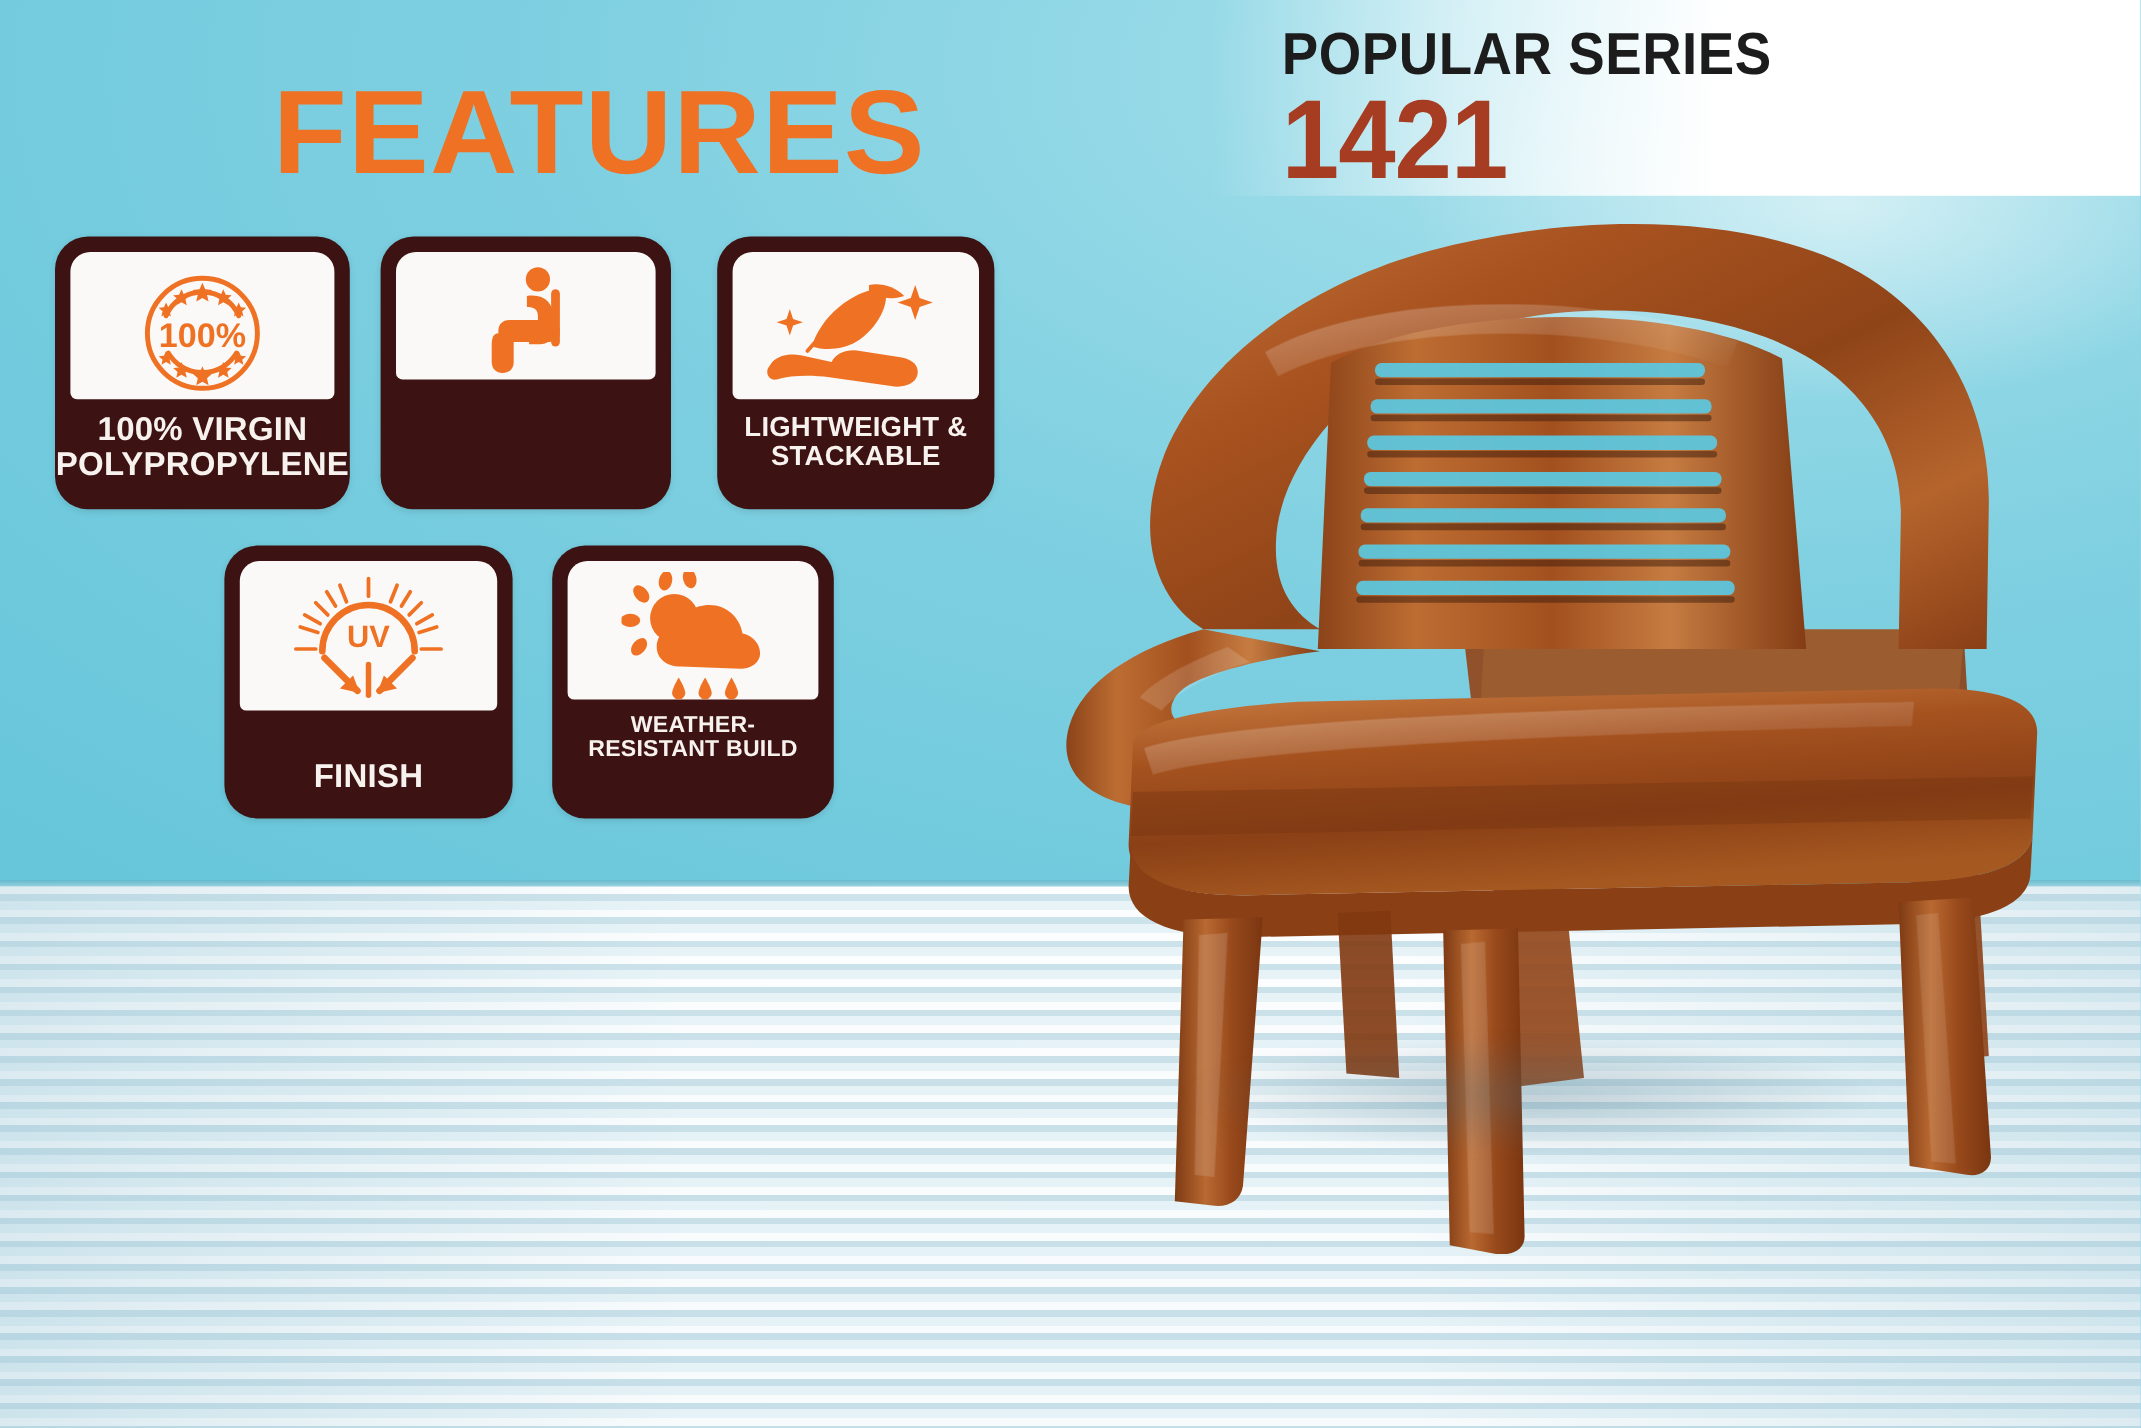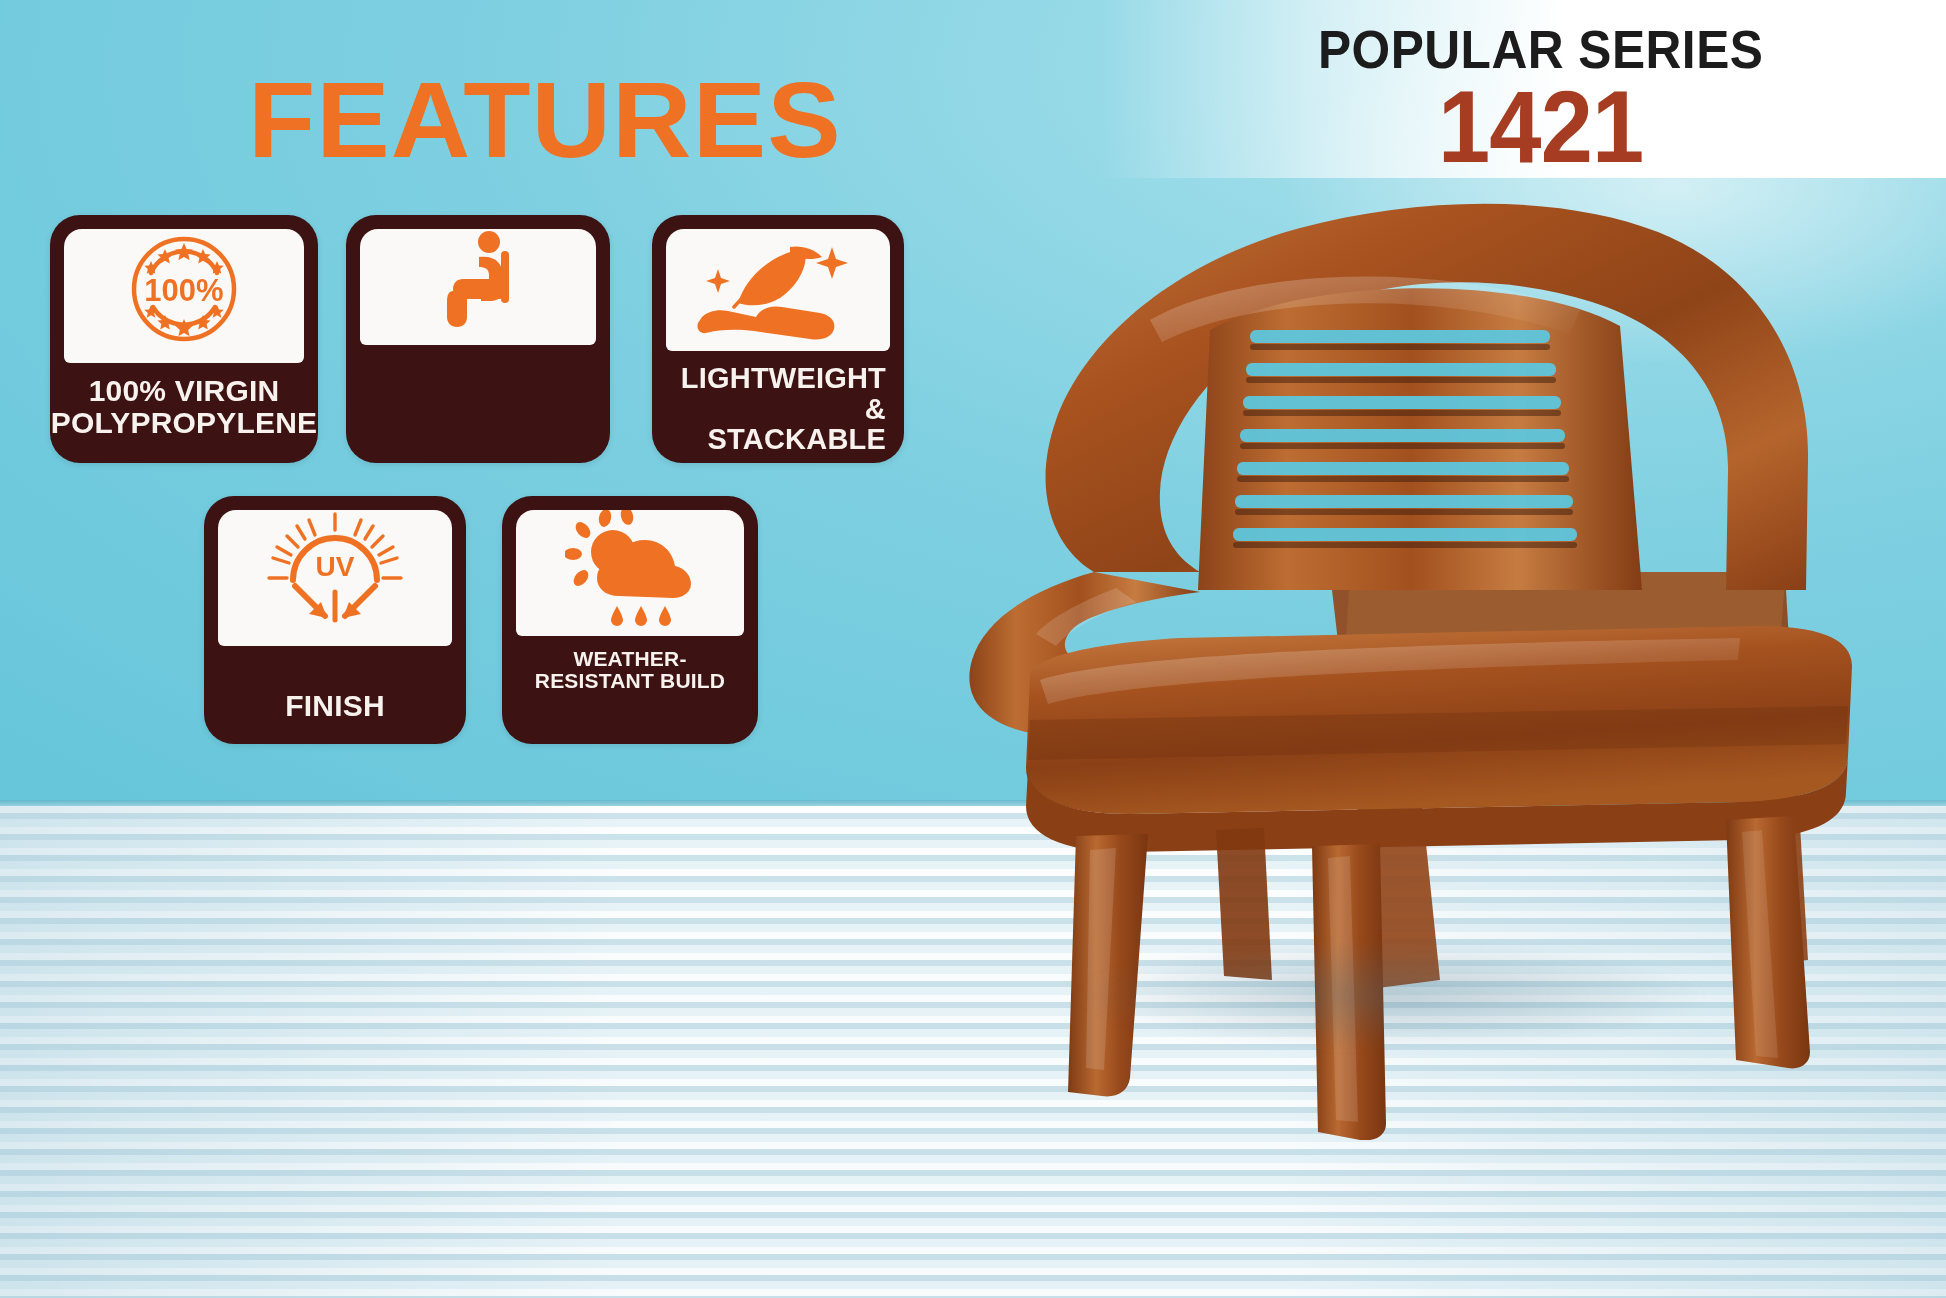--- a/index.html
+++ b/index.html
@@ -36,21 +36,21 @@
   }
   .floor-edge{
     position:absolute;left:0;top:800px;width:1946px;height:16px;
     background:linear-gradient(180deg, rgba(90,160,180,.35), rgba(255,255,255,.9));
   }
 
   
   .banner{
     position:absolute;right:0;top:0;width:846px;height:178px;
     background:linear-gradient(90deg, rgba(255,255,255,0) 0%, rgba(255,255,255,.55) 26%, #ffffff 55%, #ffffff 100%);
-    text-align:center;
+    text-align:left;
     padding:0 30px 0 0;
     box-sizing:border-box;
   }
   .banner-series{
     font-size:54px;font-weight:bold;letter-spacing:.5px;
     color:#1c1c1c;line-height:1;
     margin-top:22px;
     transform:scaleX(.92);transform-origin:right center;
     white-space:nowrap;
   }
@@ -76,21 +76,21 @@
     border-radius:30px;
     box-sizing:border-box;
     padding:14px 14px 10px 14px;
     display:flex;flex-direction:column;align-items:center;
     box-shadow:0 2px 6px rgba(0,0,0,.10);
   }
   .card-icon{
     width:100%;
     background:#fbf9f7;
     border-radius:18px 18px 6px 6px;
-    display:flex;align-items:flex-start;justify-content:center;
+    display:flex;align-items:flex-end;justify-content:center;
     box-sizing:border-box;
   }
   .card-icon svg{display:block;}
   .card-label{
     color:#f7f2ee;
     font-weight:bold;
     text-align:center;
     line-height:1.06;
     letter-spacing:.2px;
     padding:12px 4px 6px 4px;
@@ -105,21 +105,21 @@
   #card-ergo     .card-icon{height:116px;}
   #card-light    {left:652px; top:215px; width:252px; height:248px;}
   #card-light    .card-icon{height:134px;}
   #card-uv       {left:204px; top:496px; width:262px; height:248px;}
   #card-uv       .card-icon{height:136px;}
   #card-weather  {left:502px; top:496px; width:256px; height:248px;}
   #card-weather  .card-icon{height:126px;}
   #card-nonslip  {left:354px; top:772px; width:252px; height:244px;}
   #card-nonslip  .card-icon{height:124px;}
 
-  #card-light .card-label{font-size:29px;text-align:right;}
+  #card-light .card-label{font-size:25px;}
   #card-weather .card-label{font-size:21px;}
 
   
   .chair-wrap{position:absolute;left:880px;top:120px;width:1066px;height:1020px;}
   .chair-shadow{
     position:absolute;left:70px;top:800px;width:880px;height:150px;
     background:radial-gradient(closest-side, rgba(70,110,130,.30), rgba(70,110,130,0) 72%);
     filter:blur(6px);
   }
 </style>

